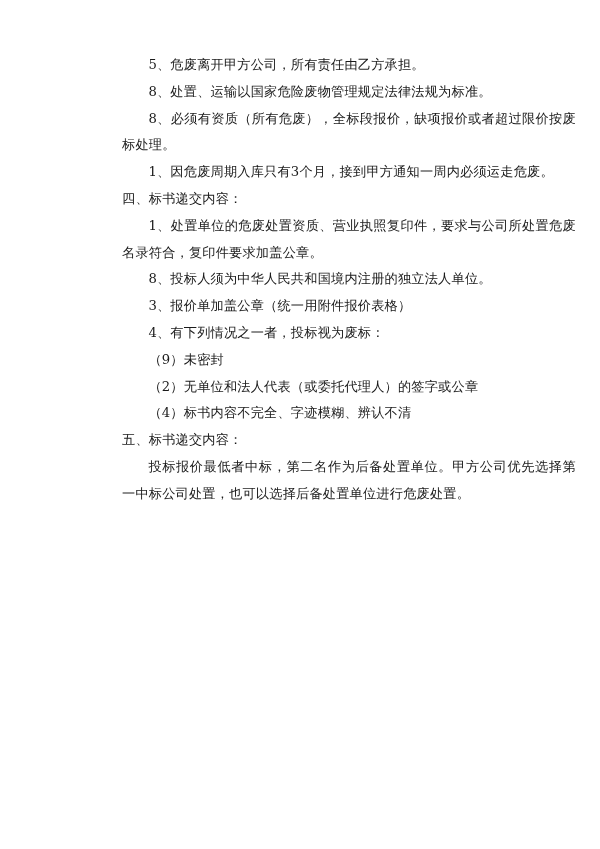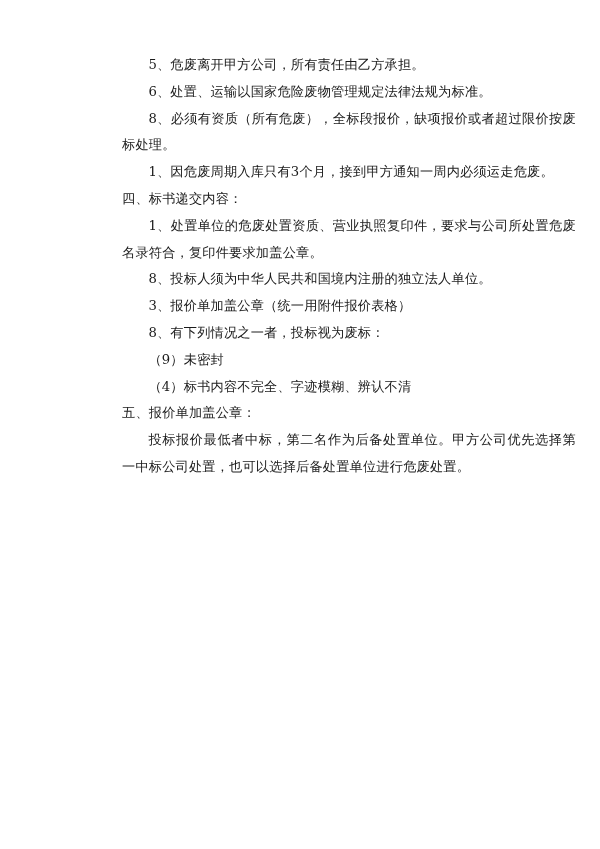--- a/index.html
+++ b/index.html
@@ -43,32 +43,33 @@
     text-indent: 2em;
   }
 </style>
 </head>
 <body>
 
 <div class="page">
   <div class="doc">
 
     <p class="para">5、危废离开甲方公司，所有责任由乙方承担。</p>
-    <p class="para">6、处置、运输以国家危险废物管理规定法律法规为标准。</p>
+    <p class="para">8、处置、运输以国家危险废物管理规定法律法规为标准。</p>
     <p class="para">8、必须有资质（所有危废），全标段报价，缺项报价或者超过限价按废标处理。</p>
     <p class="para">1、因危废周期入库只有3个月，接到甲方通知一周内必须运走危废。</p>
 
     <p class="heading">四、标书递交内容：</p>
 
     <p class="para">1、处置单位的危废处置资质、营业执照复印件，要求与公司所处置危废名录符合，复印件要求加盖公章。</p>
     <p class="para">8、投标人须为中华人民共和国境内注册的独立法人单位。</p>
     <p class="para">3、报价单加盖公章（统一用附件报价表格）</p>
-    <p class="para">8、有下列情况之一者，投标视为废标：</p>
+    <p class="para">4、有下列情况之一者，投标视为废标：</p>
 
     <p class="sub">（9）未密封</p>
+    <p class="sub">（2）无单位和法人代表（或委托代理人）的签字或公章</p>
     <p class="sub">（4）标书内容不完全、字迹模糊、辨认不清</p>
 
-    <p class="heading">五、报价单加盖公章：</p>
+    <p class="heading">五、标书递交内容：</p>
 
     <p class="para">投标报价最低者中标，第二名作为后备处置单位。甲方公司优先选择第一中标公司处置，也可以选择后备处置单位进行危废处置。</p>
 
   </div>
 </div>
 
 </body></html>

